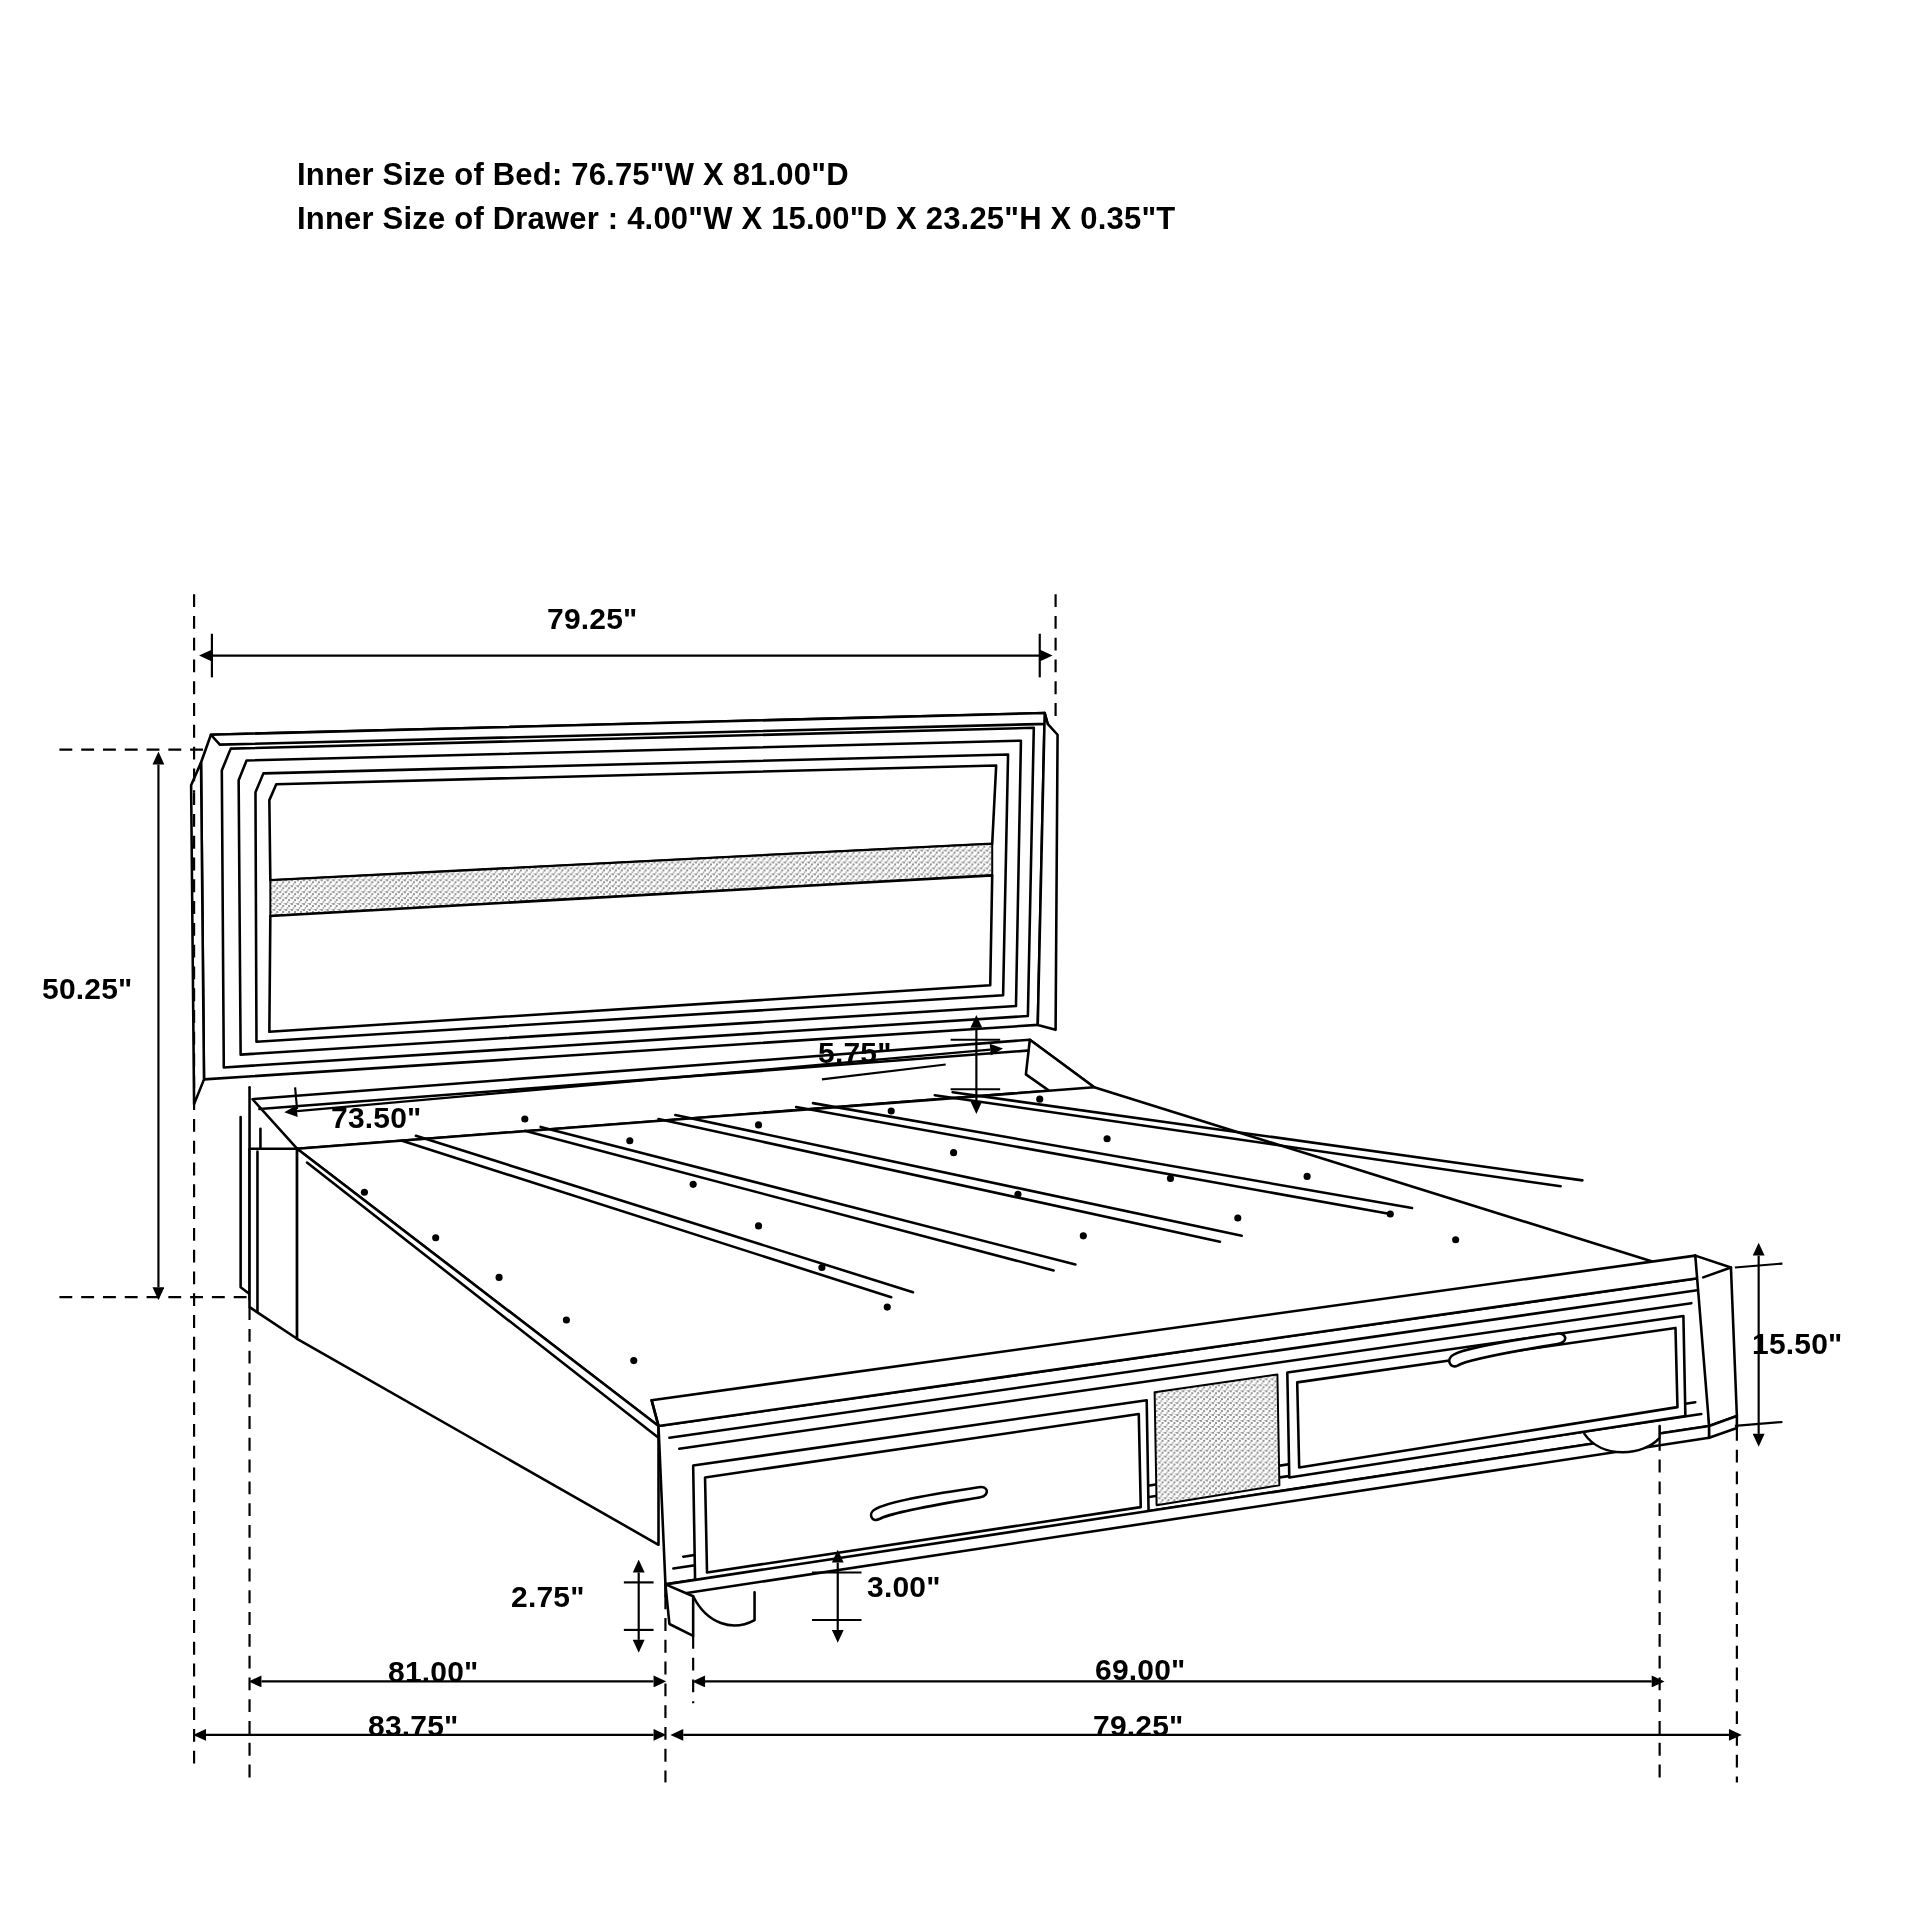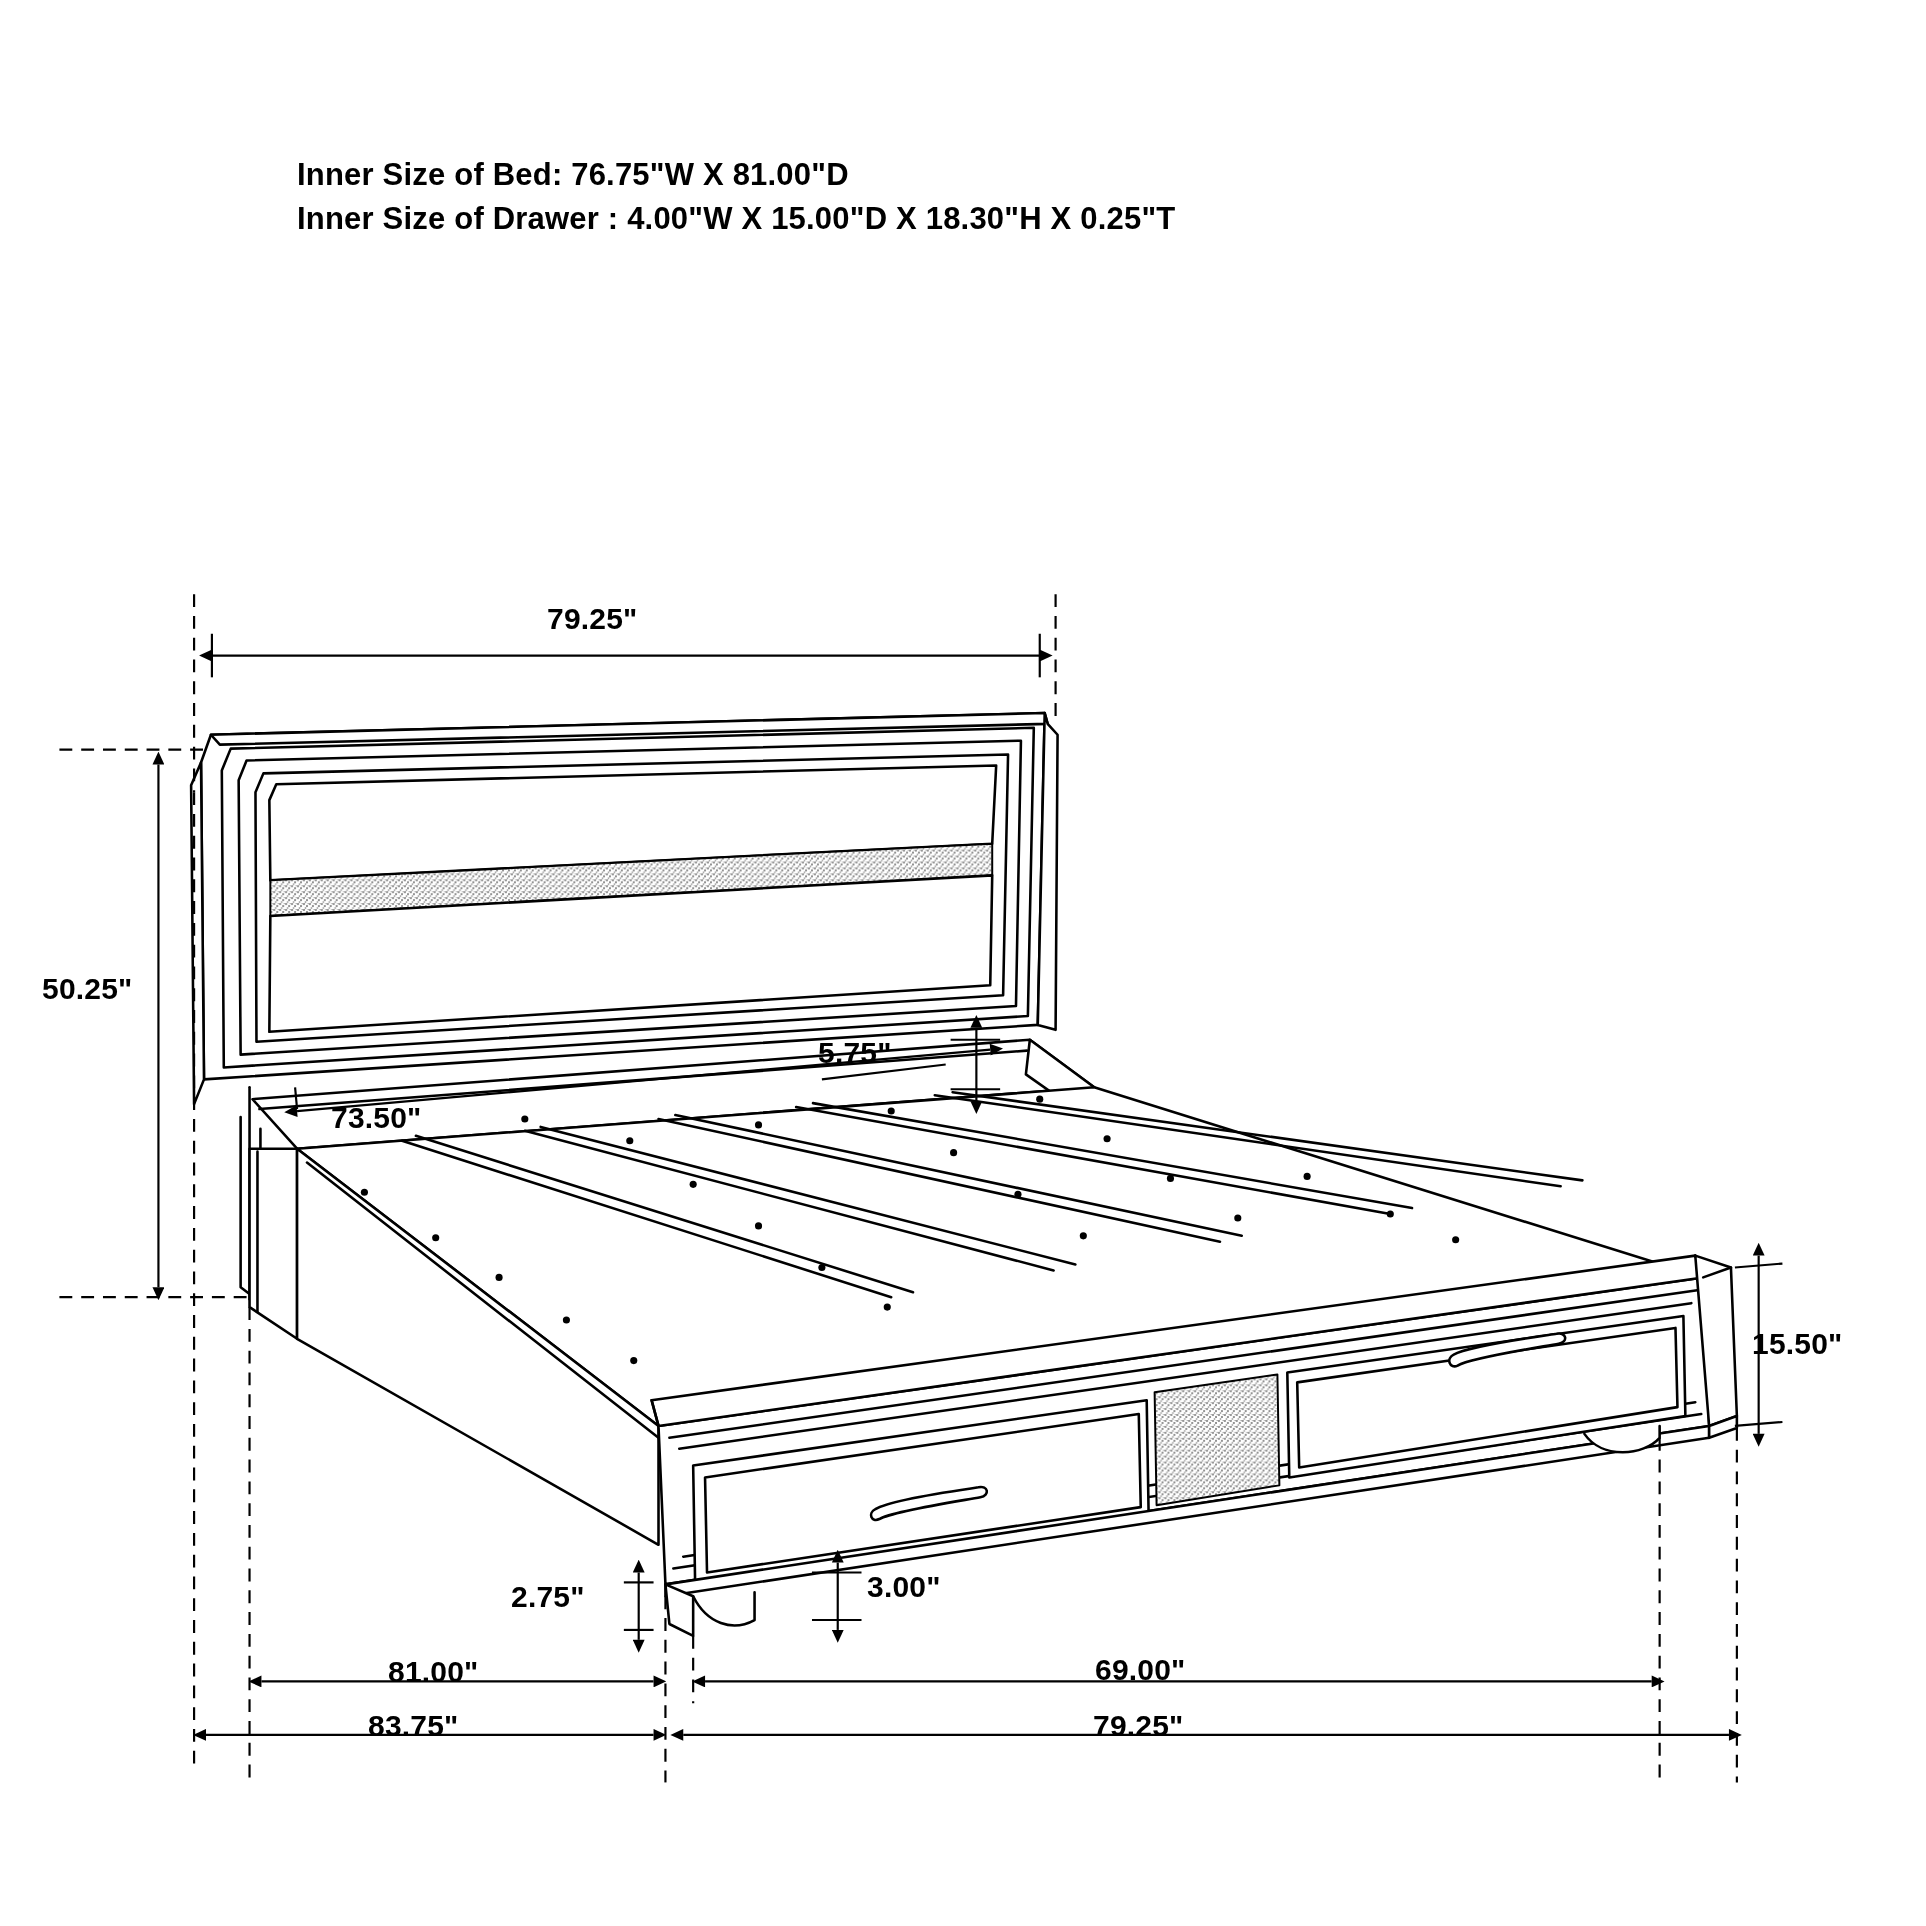--- a/index.html
+++ b/index.html
@@ -46,21 +46,21 @@
     letter-spacing: 0.2px;
   }
 </style>
 </head>
 <body>
 
 <div id="diagram-root">
 
   <div class="spec-block">
     <span class="spec-line">Inner Size of Bed: 76.75"W X 81.00"D</span>
-    <span class="spec-line">Inner Size of Drawer : 4.00"W X 15.00"D X 18.30"H X 0.25"T</span>
+    <span class="spec-line">Inner Size of Drawer : 4.00"W X 15.00"D X 23.25"H X 0.35"T</span>
   </div>
 
   <svg class="draw" viewBox="0 0 1946 1946">
     <defs>
       <marker id="arrowStart" markerWidth="14" markerHeight="12" refX="13" refY="6" orient="auto" markerUnits="userSpaceOnUse">
         <path d="M13,0 L0,6 L13,12 z" fill="#000"></path>
       </marker>
       <marker id="arrowEnd" markerWidth="14" markerHeight="12" refX="1" refY="6" orient="auto" markerUnits="userSpaceOnUse">
         <path d="M1,0 L14,6 L1,12 z" fill="#000"></path>
       </marker>

